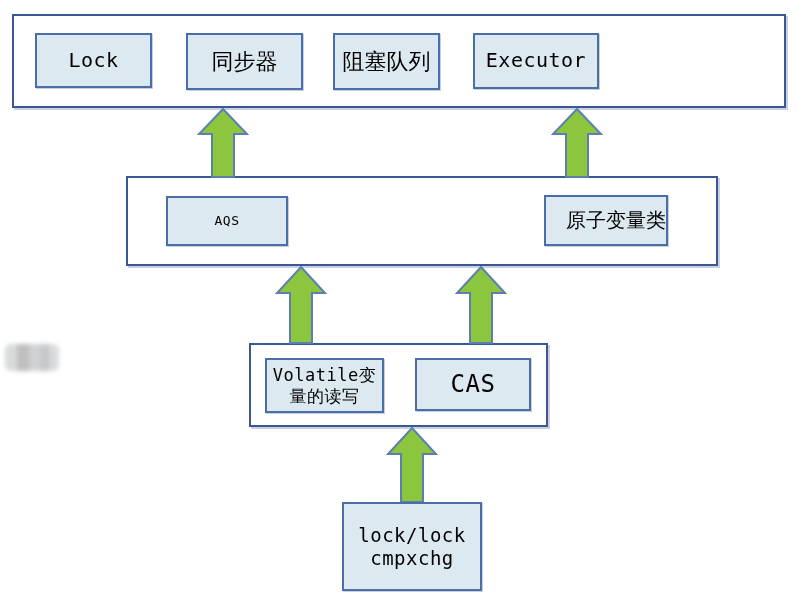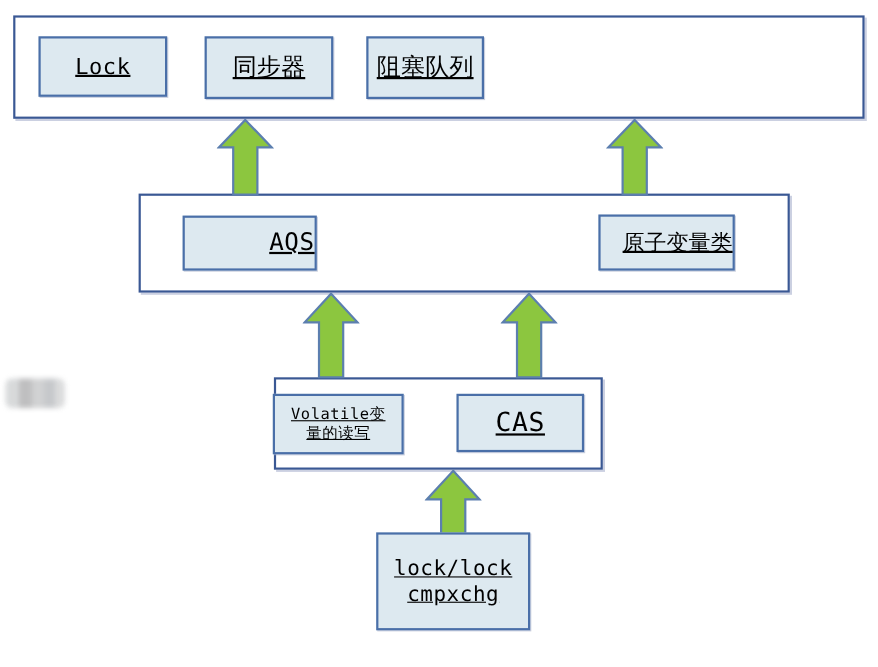--- a/index.html
+++ b/index.html
@@ -42,21 +42,20 @@
     text-align: center;
     color: #000000;
     line-height: 1.18;
     box-shadow: 1px 1px 0 0 rgba(150,160,190,0.5);
     z-index: 5;
   }
   .node-box .node-label {
     display: block;
     width: 100%;
     white-space: pre-line;
-    text-decoration: underline;
   }
   .latin {
     font-family: "DejaVu Sans Mono", "Liberation Mono", monospace;
     letter-spacing: 0.5px;
   }
   .cjk {
     font-family: "DejaVu Sans", "Liberation Sans", sans-serif;
   }
 
   
@@ -94,37 +93,40 @@
   </div>
 
   <div class="node-box cjk" style="left:186px; top:33px; width:117px; height:57px; font-size:22px;">
     <span class="node-label">同步器</span>
   </div>
 
   <div class="node-box cjk" style="left:333px; top:33px; width:107px; height:57px; font-size:22px;">
     <span class="node-label">阻塞队列</span>
   </div>
 
+  <div class="node-box latin" style="left:473px; top:33px; width:126px; height:56px; font-size:20px;">
+    <span class="node-label">Executor</span>
+  </div>
 
 
   <div class="arrow-up" style="left:197px; top:108px; width:52px; height:70px;">
     <svg width="52" height="70" viewBox="0 0 52 70">
       <polygon points="26,1 50,26 37,26 37,69 15,69 15,26 2,26" fill="#8CC63F" stroke="#5C7FAF" stroke-width="2"></polygon>
     </svg>
   </div>
 
   <div class="arrow-up" style="left:551px; top:108px; width:52px; height:70px;">
     <svg width="52" height="70" viewBox="0 0 52 70">
       <polygon points="26,1 50,26 37,26 37,69 15,69 15,26 2,26" fill="#8CC63F" stroke="#5C7FAF" stroke-width="2"></polygon>
     </svg>
   </div>
 
   <div class="group-box" style="left:126px; top:176px; width:592px; height:90px;"></div>
 
-  <div class="node-box latin" style="left:166px; top:196px; width:122px; height:50px; font-size:22px;text-align:right;">
+  <div class="node-box latin" style="left:166px; top:196px; width:122px; height:50px; font-size:13px;">
     <span class="node-label">AQS</span>
   </div>
 
 
   <div class="node-box cjk" style="left:544px; top:195px; width:124px; height:51px; font-size:20px;padding-left:20px;">
     <span class="node-label">原子变量类</span>
   </div>
 
   <div class="arrow-up" style="left:275px; top:266px; width:52px; height:78px;">
     <svg width="52" height="78" viewBox="0 0 52 78">
@@ -135,33 +137,33 @@
   <div class="arrow-up" style="left:455px; top:266px; width:52px; height:78px;">
     <svg width="52" height="78" viewBox="0 0 52 78">
       <polygon points="26,1 50,27 37,27 37,77 15,77 15,27 2,27" fill="#8CC63F" stroke="#5C7FAF" stroke-width="2"></polygon>
     </svg>
   </div>
 
   <div class="watermark-blur" style="left:5px; top:344px; width:54px; height:27px;"></div>
 
   <div class="group-box" style="left:249px; top:343px; width:299px; height:84px;"></div>
 
-  <div class="node-box latin" style="left:248px; top:358px; width:119px; height:55px; font-size:14px;">
+  <div class="node-box latin" style="left:265px; top:358px; width:119px; height:55px; font-size:17px;">
     <span class="node-label">Volatile变
 量的读写</span>
   </div>
 
   <div class="node-box latin" style="left:415px; top:358px; width:116px; height:53px; font-size:24px;">
     <span class="node-label">CAS</span>
   </div>
 
   <div class="arrow-up" style="left:386px; top:427px; width:52px; height:76px;">
     <svg width="52" height="76" viewBox="0 0 52 76">
       <polygon points="26,1 50,27 37,27 37,75 15,75 15,27 2,27" fill="#8CC63F" stroke="#5C7FAF" stroke-width="2"></polygon>
     </svg>
   </div>
 
-  <div class="node-box latin" style="left:342px; top:484px; width:140px; height:89px; font-size:19px;">
+  <div class="node-box latin" style="left:342px; top:502px; width:140px; height:89px; font-size:19px;">
     <span class="node-label">lock/lock
 cmpxchg</span>
   </div>
 
 </div>
 
 </body></html>

